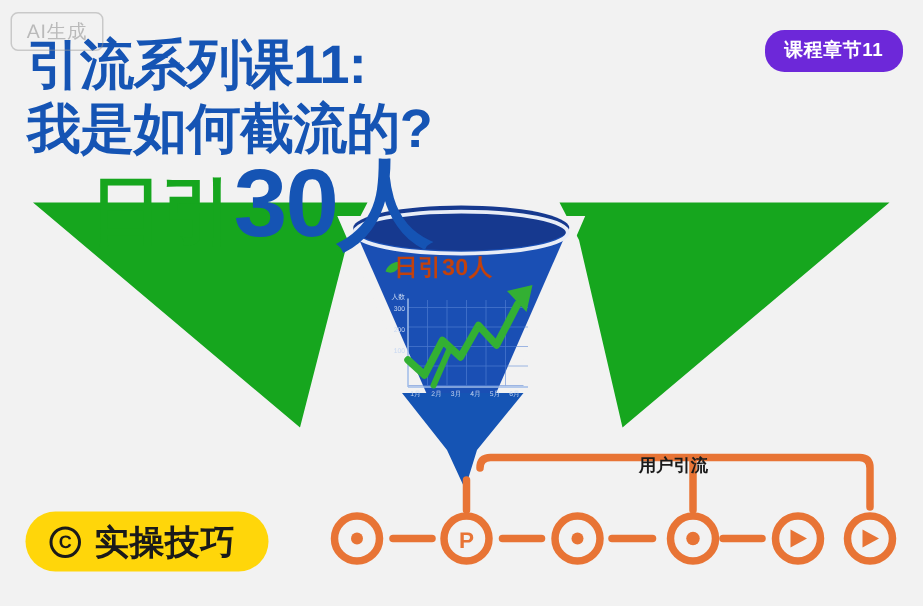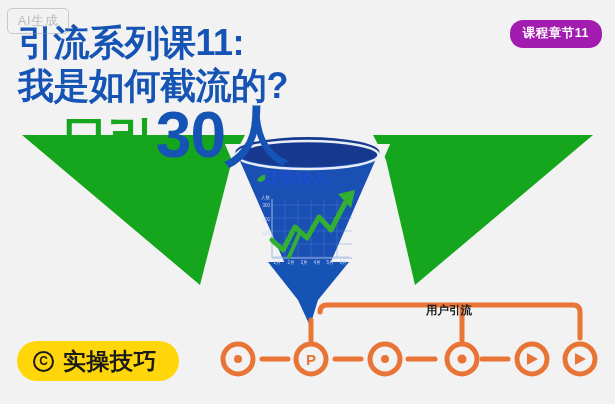--- a/index.html
+++ b/index.html
@@ -23,21 +23,21 @@
     border-radius:5px;
     display:flex; align-items:center; justify-content:center;
     color:rgba(140,140,140,0.55);
     font-size:13px; letter-spacing:0.5px;
     z-index:40;
   }
 
   
   .chapter-badge {
     position:absolute; right:13px; top:20px;
-    background:#a21caf;
+    background:#6d28d9;
     color:#ffffff;
     font-size:12.5px; font-weight:bold;
     padding:5px 13px 6px 13px;
     border-radius:13px;
     letter-spacing:0.5px;
     z-index:35;
   }
 
   
   .title-wrap {
@@ -82,21 +82,21 @@
   
   .wedges { position:absolute; left:0; top:0; width:615px; height:404px; z-index:5; }
 
   
   .funnel { position:absolute; left:0; top:0; width:615px; height:404px; z-index:10; }
 
   .funnel-label {
     position:absolute;
     left:263px; top:168px;
     font-size:15.5px; font-weight:bold;
-    color:#1d4ed8;
+    color:#c2410c;
     letter-spacing:0.3px;
     z-index:22;
     white-space:nowrap;
   }
   .leaf {
     position:absolute; left:256px; top:173px;
     z-index:22;
   }
 
   

